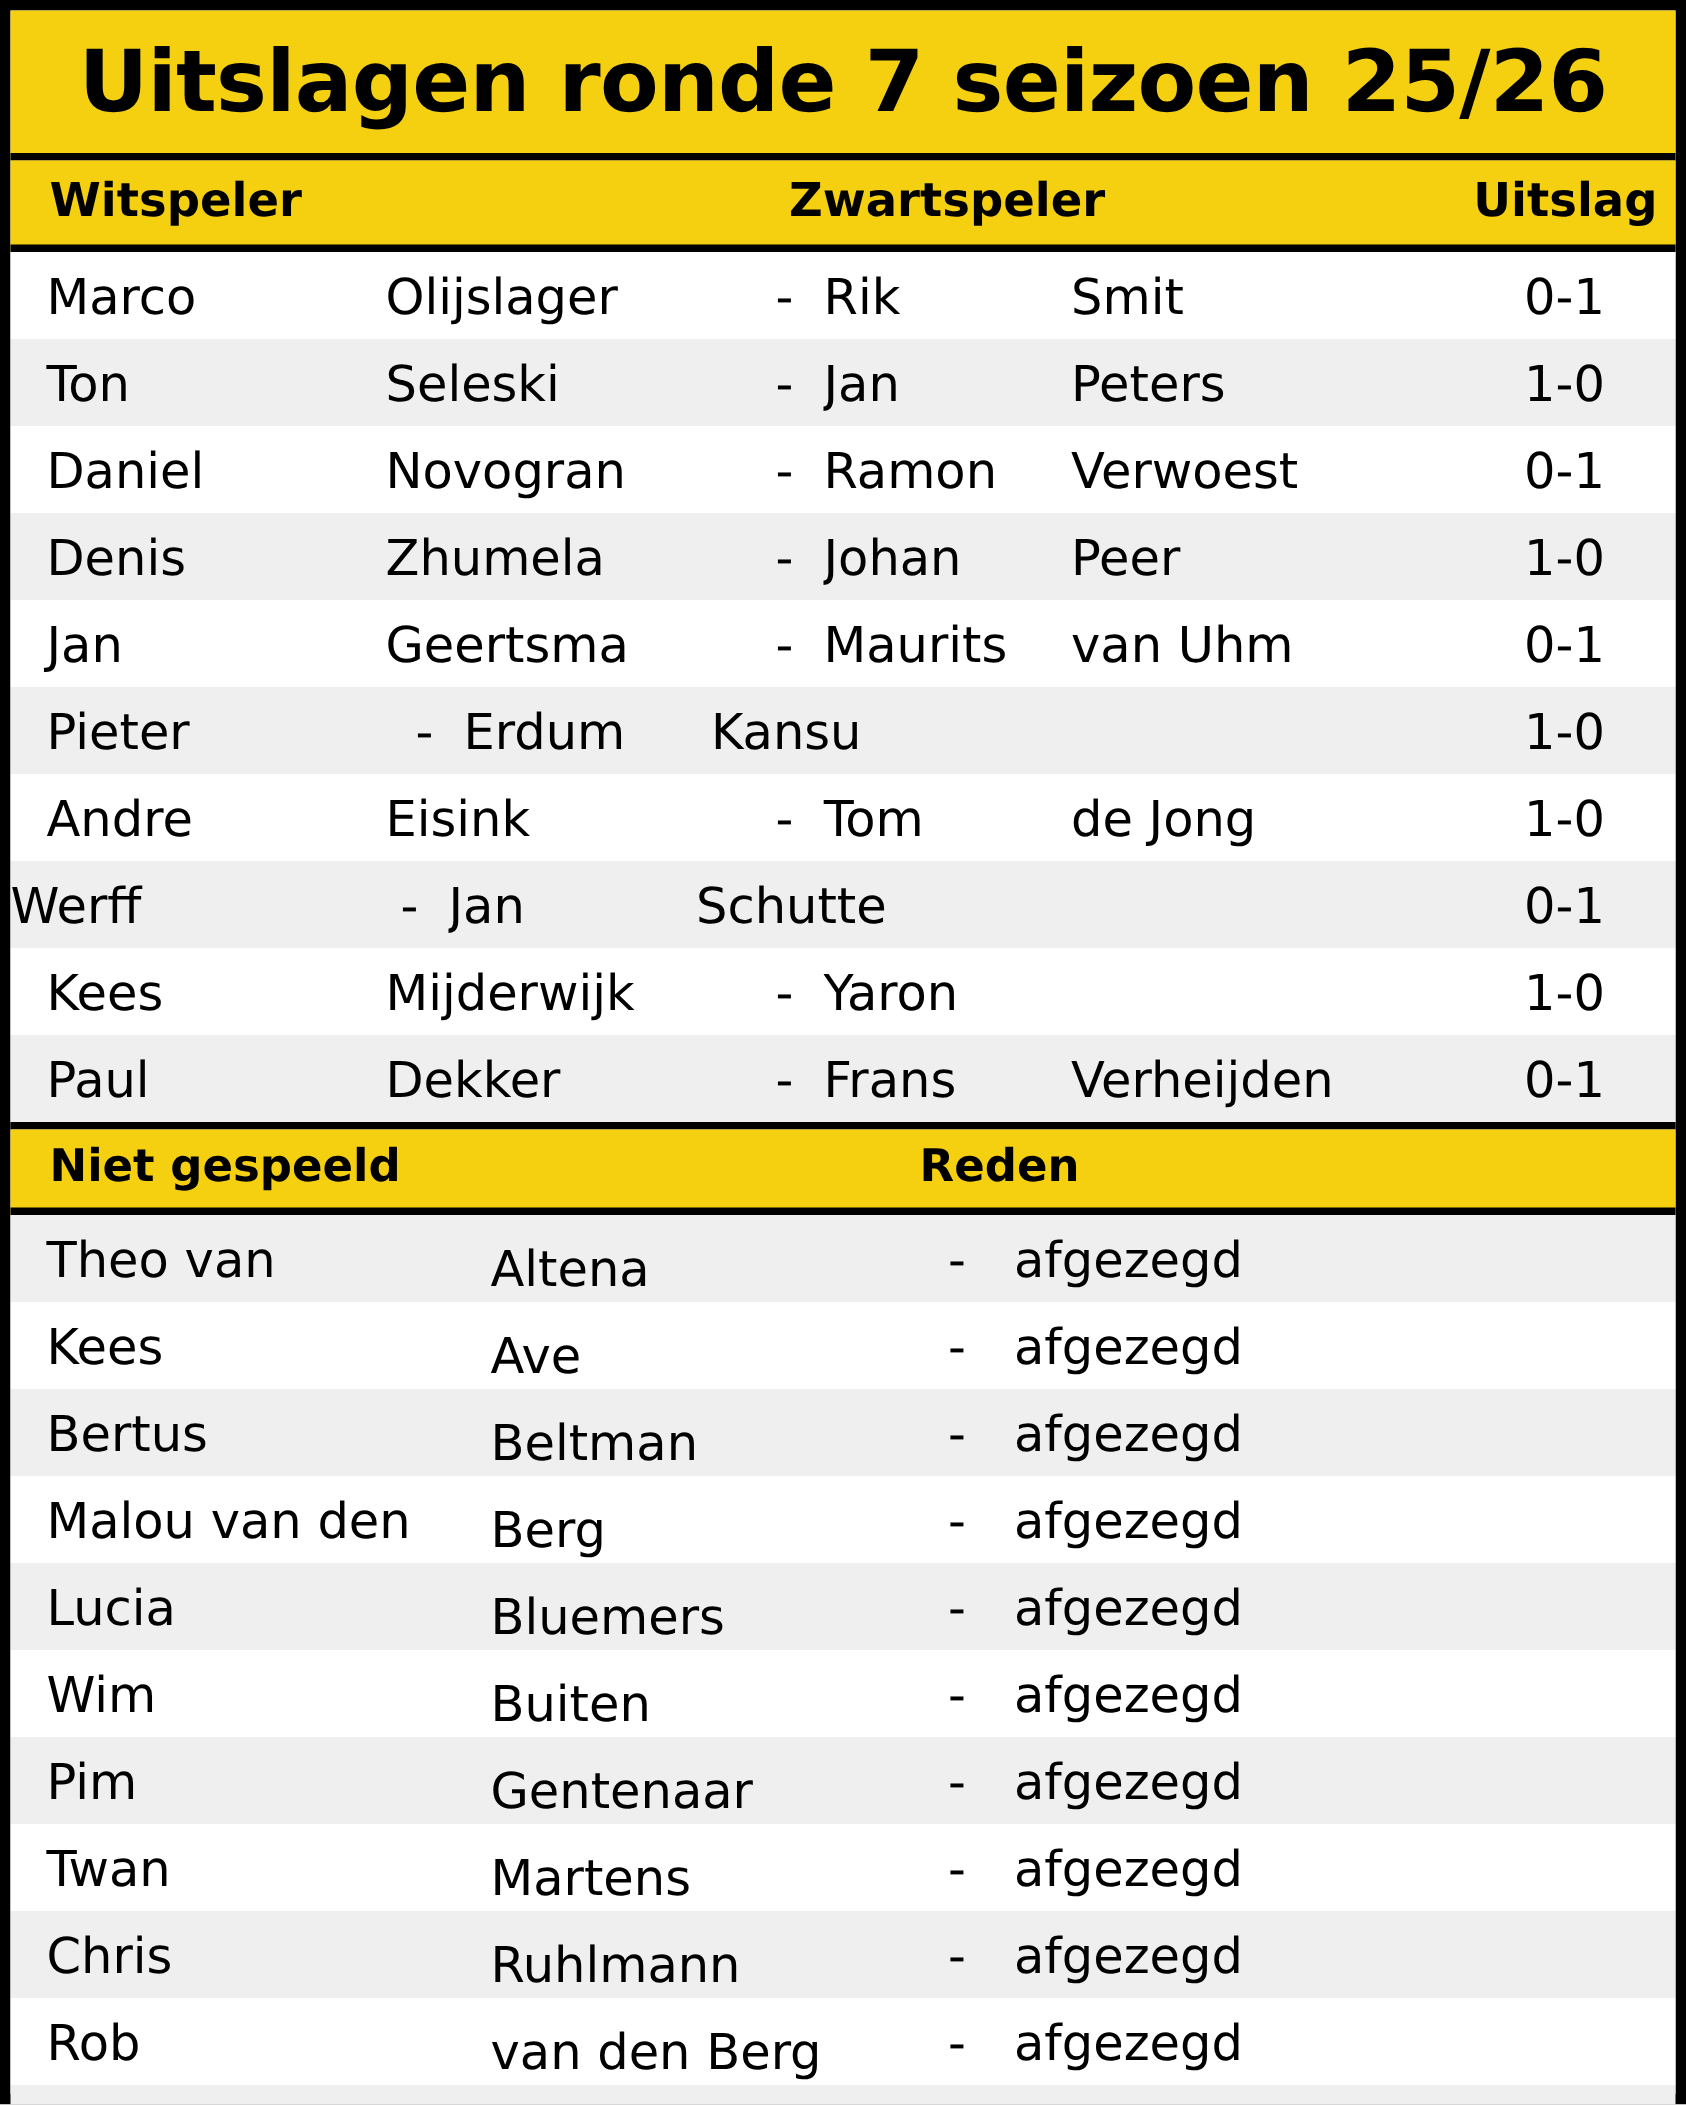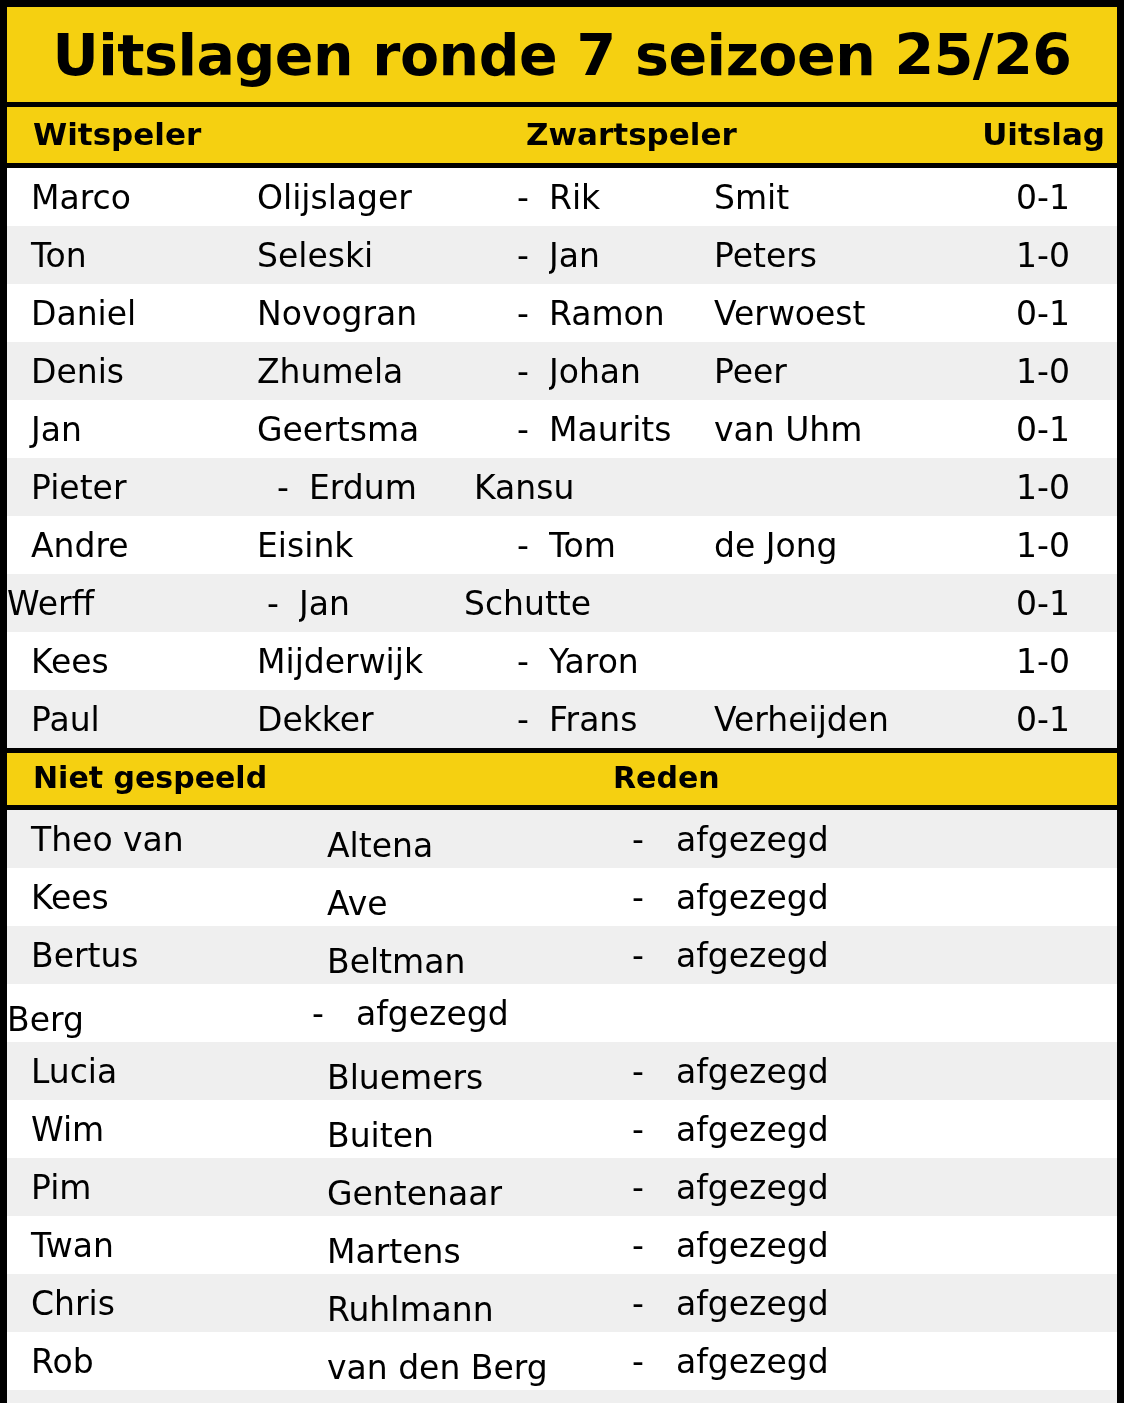--- a/index.html
+++ b/index.html
@@ -293,20 +293,21 @@
         <div class="n-dash">-</div>
         <div class="n-reason">afgezegd</div>
       </div>
       <div class="np-row alt">
         <div class="n-first">Bertus</div>
         <div class="n-last">Beltman</div>
         <div class="n-dash">-</div>
         <div class="n-reason">afgezegd</div>
       </div>
       <div class="np-row plain">
+        <div class="n-first">Malou van den</div>
         <div class="n-last">Berg</div>
         <div class="n-dash">-</div>
         <div class="n-reason">afgezegd</div>
       </div>
       <div class="np-row alt">
         <div class="n-first">Lucia</div>
         <div class="n-last">Bluemers</div>
         <div class="n-dash">-</div>
         <div class="n-reason">afgezegd</div>
       </div>

